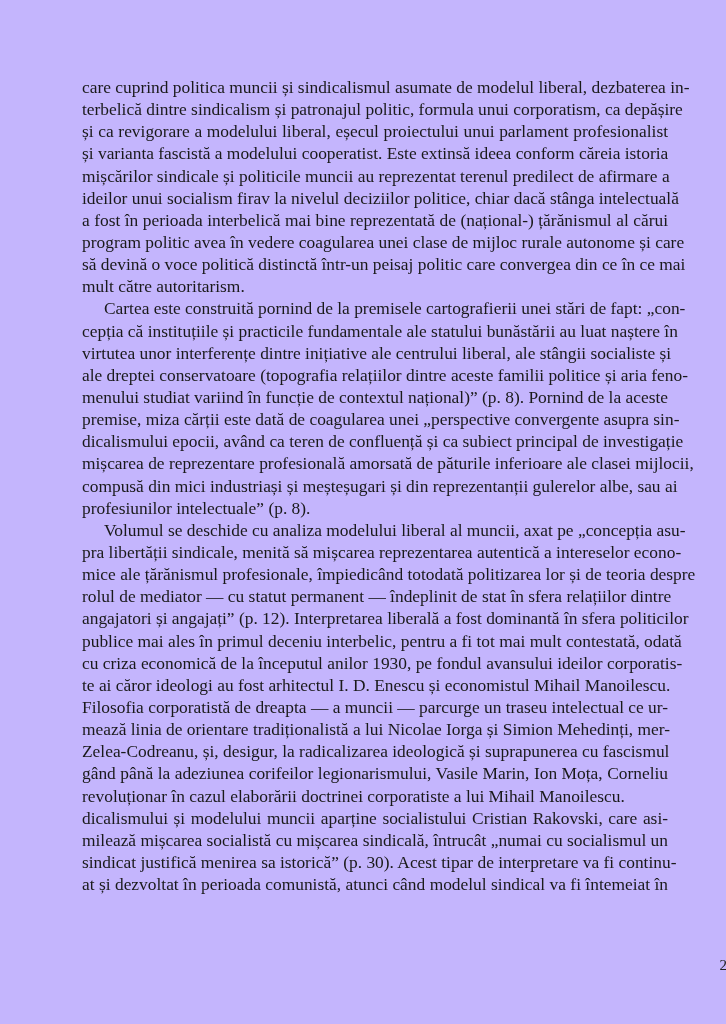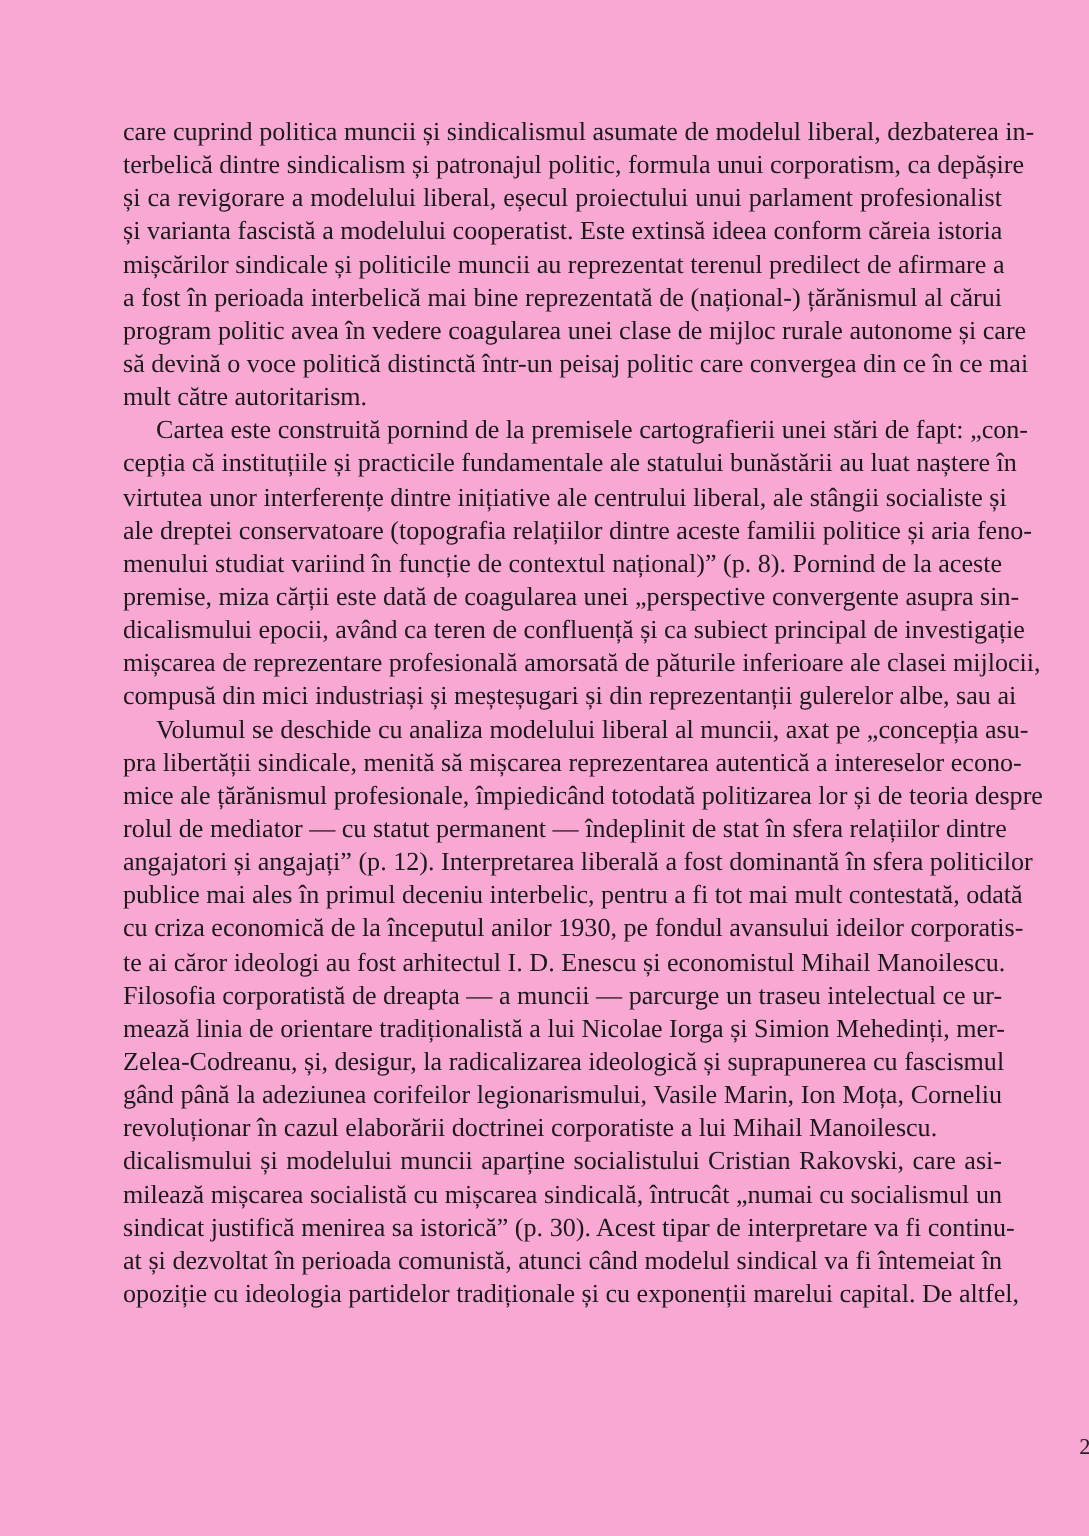--- a/index.html
+++ b/index.html
@@ -1,18 +1,18 @@
 <!DOCTYPE html>
 <html><head>
 <meta charset="utf-8">
 <style>
   html, body { margin: 0; padding: 0; background: #ffffff; }
   body { width: 726px; height: 1024px; position: relative; overflow: hidden; }
   .page {
-    position: absolute; left: 0; top: 0; width: 726px; height: 1024px; background: #f9a8d4;
+    position: absolute; left: 0; top: 0; width: 726px; height: 1024px; background: #c4b5fd;
   }
   .text-block {
     position: absolute; left: 82px; top: 76px; width: 586px;
     font-family: "Liberation Serif", "DejaVu Serif", serif;
     font-size: 17.4px; line-height: 22.15px; color: #1a1a1a;
   }
   .line {
     display: block; white-space: nowrap; text-align: justify; text-align-last: justify;
     height: 22.15px; overflow: visible;
   }
@@ -27,35 +27,37 @@
 <body>
 
 <div class="page">
   <div class="text-block" id="text-block">
       <div>
         <span class="line">care cuprind politica muncii și sindicalismul asumate de modelul liberal, dezbaterea in-</span>
         <span class="line">terbelică dintre sindicalism și patronajul politic, formula unui corporatism, ca depășire</span>
         <span class="line">și ca revigorare a modelului liberal, eșecul proiectului unui parlament profesionalist</span>
         <span class="line">și varianta fascistă a modelului cooperatist. Este extinsă ideea conform căreia istoria</span>
         <span class="line">mișcărilor sindicale și politicile muncii au reprezentat terenul predilect de afirmare a</span>
+        <span class="line">ideilor unui socialism firav la nivelul deciziilor politice, chiar dacă stânga intelectuală</span>
         <span class="line">a fost în perioada interbelică mai bine reprezentată de (național-) țărănismul al cărui</span>
         <span class="line">program politic avea în vedere coagularea unei clase de mijloc rurale autonome și care</span>
         <span class="line">să devină o voce politică distinctă într-un peisaj politic care convergea din ce în ce mai</span>
         <span class="line last">mult către autoritarism.</span>
       </div>
       <div>
         <span class="line indent">Cartea este construită pornind de la premisele cartografierii unei stări de fapt: „con-</span>
         <span class="line">cepția că instituțiile și practicile fundamentale ale statului bunăstării au luat naștere în</span>
         <span class="line">virtutea unor interferențe dintre inițiative ale centrului liberal, ale stângii socialiste și</span>
         <span class="line">ale dreptei conservatoare (topografia relațiilor dintre aceste familii politice și aria feno-</span>
         <span class="line">menului studiat variind în funcție de contextul național)” (p. 8). Pornind de la aceste</span>
         <span class="line">premise, miza cărții este dată de coagularea unei „perspective convergente asupra sin-</span>
         <span class="line">dicalismului epocii, având ca teren de confluență și ca subiect principal de investigație</span>
         <span class="line">mișcarea de reprezentare profesională amorsată de păturile inferioare ale clasei mijlocii,</span>
         <span class="line">compusă din mici industriași și meșteșugari și din reprezentanții gulerelor albe, sau ai</span>
+        <span class="line last">profesiunilor intelectuale” (p. 8).</span>
       </div>
       <div>
         <span class="line indent">Volumul se deschide cu analiza modelului liberal al muncii, axat pe „concepția asu-</span>
         <span class="line">pra libertății sindicale, menită să mișcarea reprezentarea autentică a intereselor econo-</span>
         <span class="line">mice ale țărănismul profesionale, împiedicând totodată politizarea lor și de teoria despre</span>
         <span class="line">rolul de mediator — cu statut permanent — îndeplinit de stat în sfera relațiilor dintre</span>
         <span class="line">angajatori și angajați” (p. 12). Interpretarea liberală a fost dominantă în sfera politicilor</span>
         <span class="line">publice mai ales în primul deceniu interbelic, pentru a fi tot mai mult contestată, odată</span>
         <span class="line">cu criza economică de la începutul anilor 1930, pe fondul avansului ideilor corporatis-</span>
         <span class="line">te ai căror ideologi au fost arhitectul I. D. Enescu și economistul Mihail Manoilescu.</span>
@@ -63,17 +65,16 @@
         <span class="line">mează linia de orientare tradiționalistă a lui Nicolae Iorga și Simion Mehedinți, mer-</span>
         <span class="line">Zelea-Codreanu, și, desigur, la radicalizarea ideologică și suprapunerea cu fascismul</span>
         <span class="line">gând până la adeziunea corifeilor legionarismului, Vasile Marin, Ion Moța, Corneliu</span>
         <span class="line last">revoluționar în cazul elaborării doctrinei corporatiste a lui Mihail Manoilescu.</span>
       </div>
       <div>
         <span class="line">dicalismului și modelului muncii aparține socialistului Cristian Rakovski, care asi-</span>
         <span class="line">milează mișcarea socialistă cu mișcarea sindicală, întrucât „numai cu socialismul un</span>
         <span class="line">sindicat justifică menirea sa istorică” (p. 30). Acest tipar de interpretare va fi continu-</span>
         <span class="line">at și dezvoltat în perioada comunistă, atunci când modelul sindical va fi întemeiat în</span>
-        <span class="line">opoziție cu ideologia partidelor tradiționale și cu exponenții marelui capital. De altfel,</span>
       </div>
     </div>
   <div class="page-number">256</div>
 </div>
 
 </body></html>

